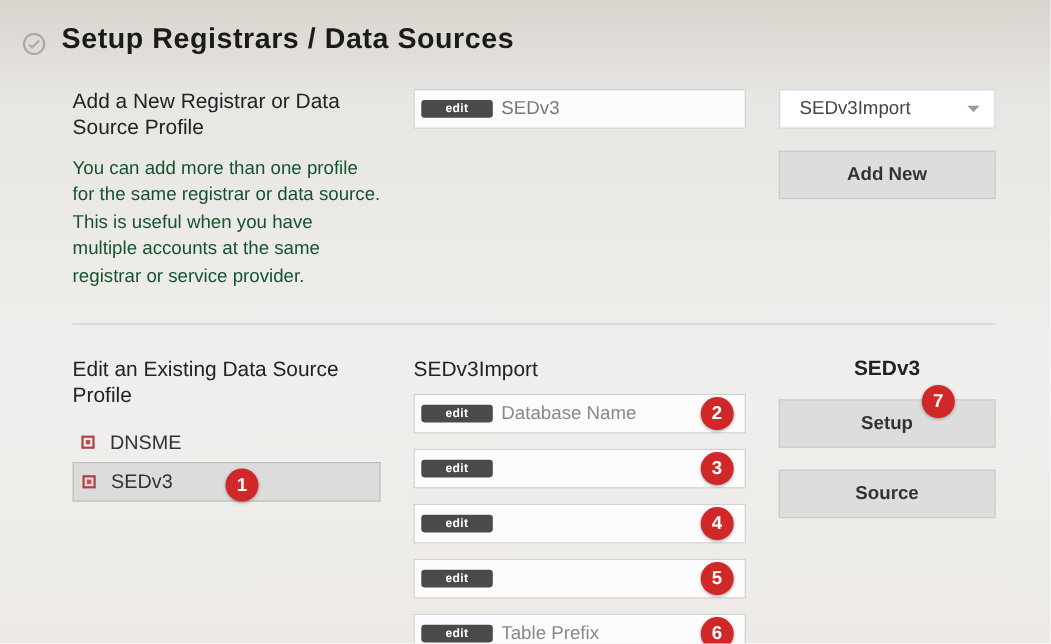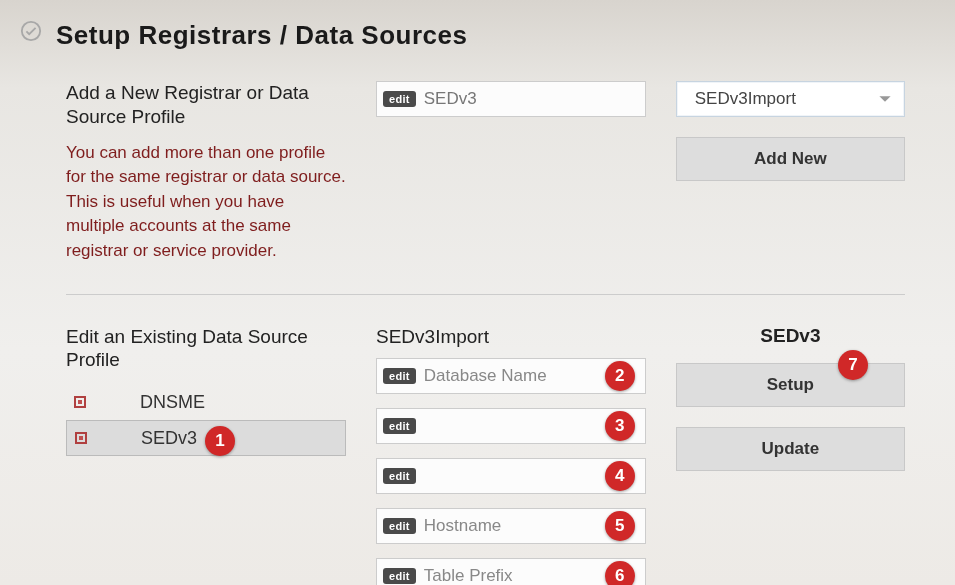--- a/index.html
+++ b/index.html
@@ -10,21 +10,21 @@
     background: linear-gradient(to bottom, #d8d4ce 0%, #e8e6e2 15%, #f0efed 60%, #edeae6 100%);
     width: 955px;
     height: 585px;
     overflow: hidden;
   }
   .page {
     padding: 20px 30px 20px 20px;
   }
   .header {
     display: flex;
-    align-items: flex-start;
+    align-items: flex-end;
     margin-bottom: 30px;
   }
   .header-check {
     width: 22px;
     height: 22px;
     margin-right: 14px;
     display: inline-flex;
     align-items: center;
     justify-content: center;
   }
@@ -50,39 +50,39 @@
   .section-title {
     font-size: 19px;
     font-weight: 400;
     color: #222;
     margin-bottom: 10px;
     font-family: "Trebuchet MS", Arial, sans-serif;
     line-height: 1.25;
   }
   .desc {
     font-size: 17px;
-    color: #7f1d1d;
+    color: #14532d;
     line-height: 1.45;
     margin-top: 12px;
   }
   .field-wrap {
     position: relative;
     display: flex;
     align-items: center;
     background: #fcfcfc;
     border: 1px solid #ccc;
     height: 36px;
     margin-bottom: 14px;
   }
   .edit-badge {
     display: inline-block;
     background: #4a4a4a;
     color: #fff;
     font-size: 11px;
-    padding: 2px 6px;
+    padding: 2px 22px;
     border-radius: 3px;
     margin: 0 8px 0 6px;
     font-weight: 700;
     letter-spacing: 0.3px;
   }
   .field-input {
     flex: 1;
     border: none;
     background: transparent;
     font-size: 17px;
@@ -139,21 +139,20 @@
   }
   .profile-item {
     display: flex;
     align-items: center;
     height: 36px;
     padding: 0 8px;
     font-size: 18px;
     color: #333;
     position: relative;
     cursor: pointer;
-    gap: 40px;
   }
   .profile-item.selected {
     background: #dcdcdc;
     border: 1px solid #bbb;
   }
   .profile-marker {
     width: 12px;
     height: 12px;
     border: 2px solid #b04040;
     margin-right: 14px;
@@ -265,38 +264,37 @@
           <span class="annot" style="right:10px; top:2px;">3</span>
         </div>
 
         <div class="field-wrap" style="position:relative;">
           <span class="edit-badge">edit</span>
           <span class="annot" style="right:10px; top:2px;">4</span>
         </div>
 
         <div class="field-wrap" style="position:relative;">
           <span class="edit-badge">edit</span>
-          <input class="field-input" placeholder="Hostname" style="">
           <span class="annot" style="right:10px; top:2px;">5</span>
         </div>
 
         <div class="field-wrap" style="position:relative;">
           <span class="edit-badge">edit</span>
           <input class="field-input" placeholder="Table Prefix" style="">
           <span class="annot" style="right:10px; top:2px;">6</span>
         </div>
       </div>
 
       <div class="right-col">
         <div class="right-title" style="position:relative;">
           <span>SEDv3</span>
         </div>
         <button class="btn" style="position:relative;">
           <span>Setup</span>
           <span class="annot" style="right:36px; top:-14px;">7</span>
         </button>
-        <button class="btn">Update</button>
+        <button class="btn">Source</button>
       </div>
 
     </div>
 
   </div>
 </div>
 
 </body></html>

